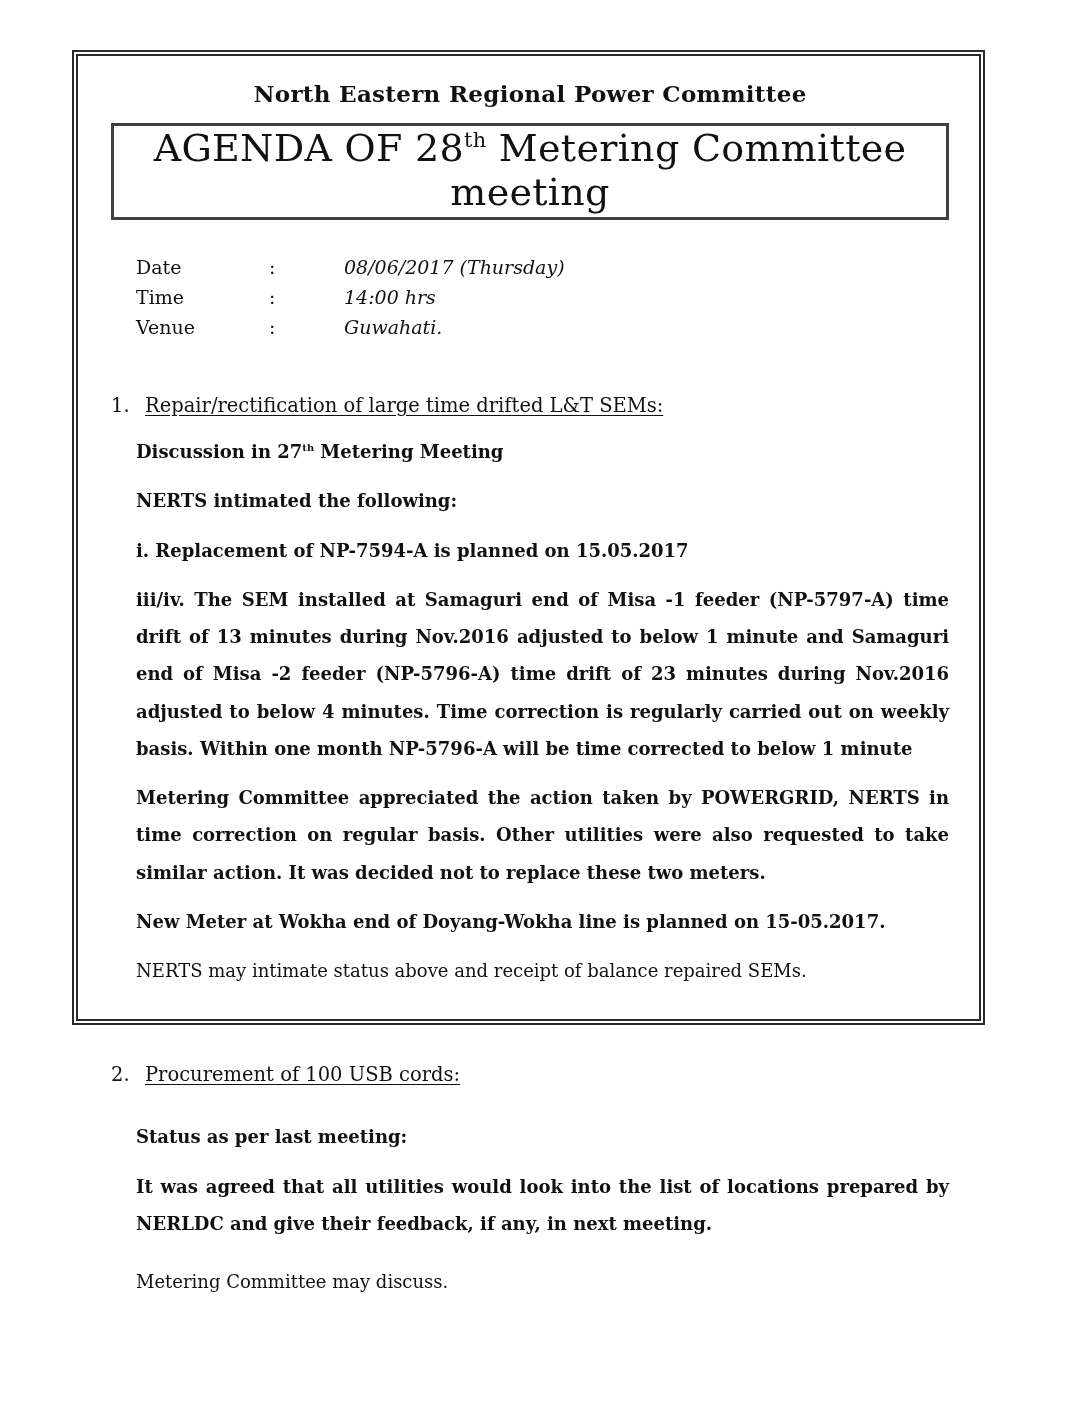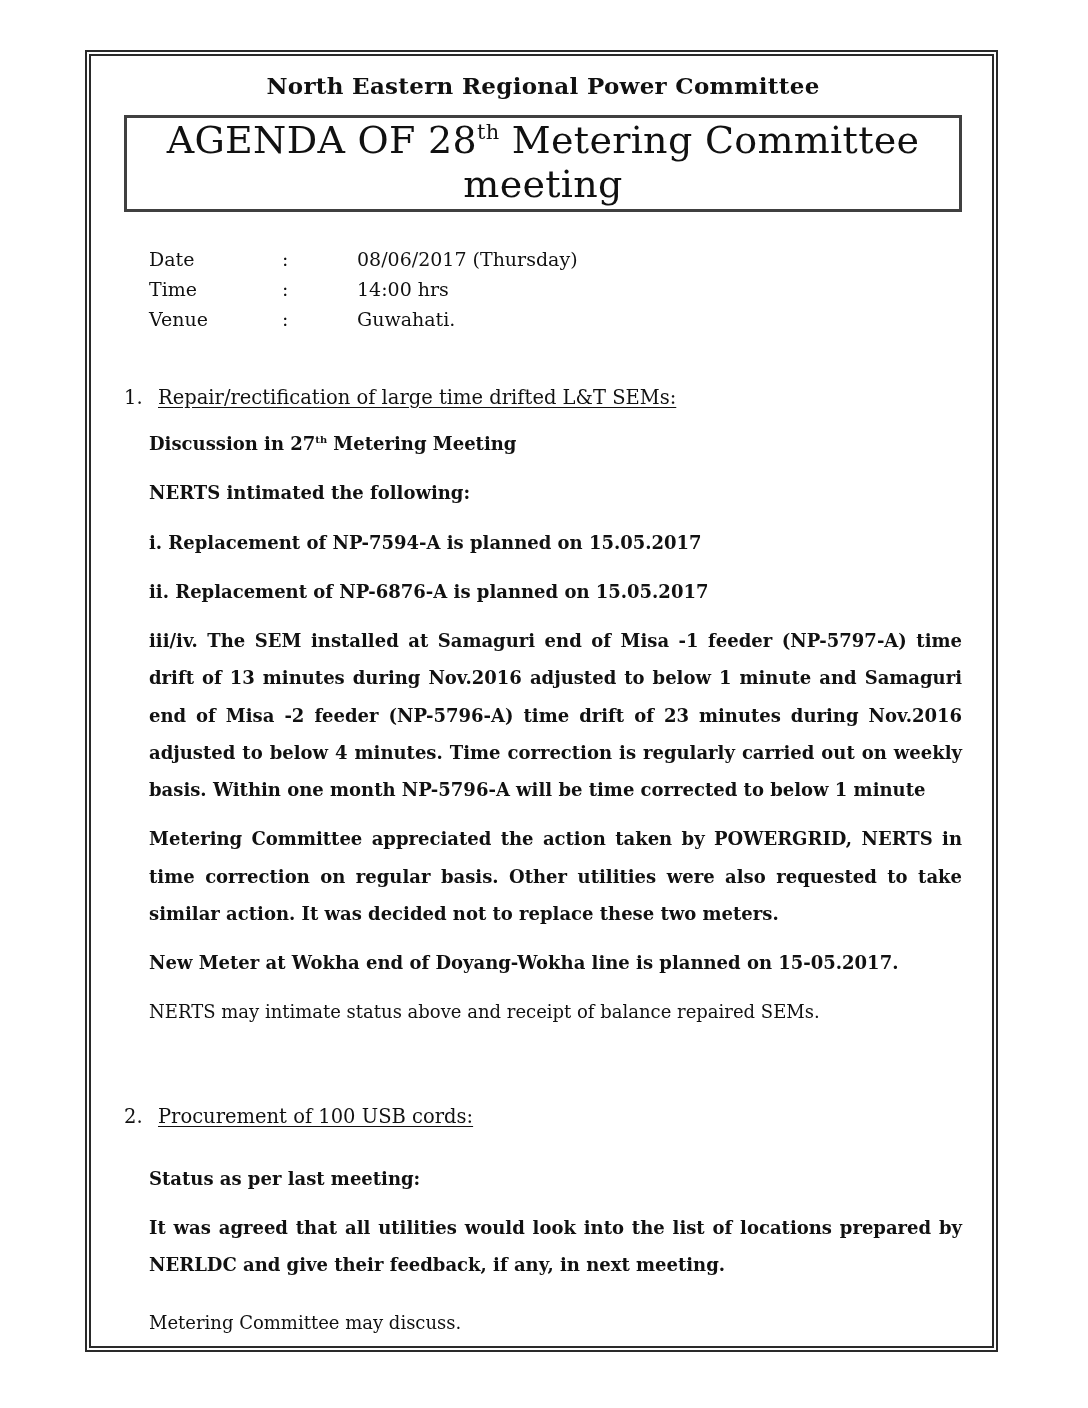--- a/index.html
+++ b/index.html
@@ -11,28 +11,28 @@
   }
   .canvas {
     position: relative;
     width: 1088px;
     height: 1408px;
     background: #ffffff;
     overflow: hidden;
   }
   .page {
     position: absolute;
-    left: 85px;
+    left: 72px;
     top: 50px;
     width: 913px;
-    height: 1302px;
+    height: 975px;
     box-sizing: border-box;
     border: 6px double #2a2a2a;
     background: #ffffff;
-    padding: 16px 30px 0 33px;
+    padding: 24px 30px 0 33px;
   }
   .doc-title {
     margin: 0;
     text-align: center;
     font-size: 23px;
     font-weight: bold;
     letter-spacing: 0.3px;
   }
   .agenda-box-wrap {
     text-align: center;
@@ -55,21 +55,21 @@
     margin: 32px 0 0 25px;
     font-size: 19px;
   }
   .meta-row {
     display: flex;
     line-height: 30px;
     gap: 48px;
   }
   .meta-label { width: 85px; }
   .meta-sep   { width: 27px; }
-  .meta-value { flex: 1; }
+  .meta-value { flex: 1; font-style: italic; }
 
   .sec-heading-row {
     display: flex;
     font-size: 19.5px;
     margin: 52px 0 0 0;
   }
   .sec-num { width: 34px; flex: none; }
   .sec-heading {
     text-decoration: underline;
     text-underline-offset: 3px;
@@ -121,21 +121,20 @@
     <div class="section">
       <div class="sec-heading-row">
         <span class="sec-num">1.</span>
         <span class="sec-heading">Repair/rectification of large time drifted L&amp;T SEMs:</span>
       </div>
 
       <p class="para bold first-para"><span>Discussion in 27</span><sup class="ord">th</sup><span> Metering Meeting</span></p>
 
       <p class="para bold">NERTS intimated the following:</p>
       <p class="para bold">i. Replacement of NP-7594-A is planned on 15.05.2017</p>
-      <p class="para bold">ii. Replacement of NP-6876-A is planned on 15.05.2017</p>
       <p class="para bold justify">iii/iv. The SEM installed at Samaguri end of Misa -1 feeder (NP-5797-A) time drift of 13 minutes during Nov.2016 adjusted to below 1 minute and Samaguri end of Misa -2 feeder (NP-5796-A) time drift of 23 minutes during Nov.2016 adjusted to below 4 minutes. Time correction is regularly carried out on weekly basis. Within one month NP-5796-A will be time corrected to below 1 minute</p>
       <p class="para bold justify">Metering Committee appreciated the action taken by POWERGRID, NERTS in time correction on regular basis. Other utilities were also requested to take similar action. It was decided not to replace these two meters.</p>
       <p class="para bold">New Meter at Wokha end of Doyang-Wokha line is planned on 15-05.2017.</p>
       <p class="para">NERTS may intimate status above and receipt of balance repaired SEMs.</p>
     </div>
 
     <div class="section section-2">
       <div class="sec-heading-row">
         <span class="sec-num">2.</span>
         <span class="sec-heading">Procurement of 100 USB cords:</span>

